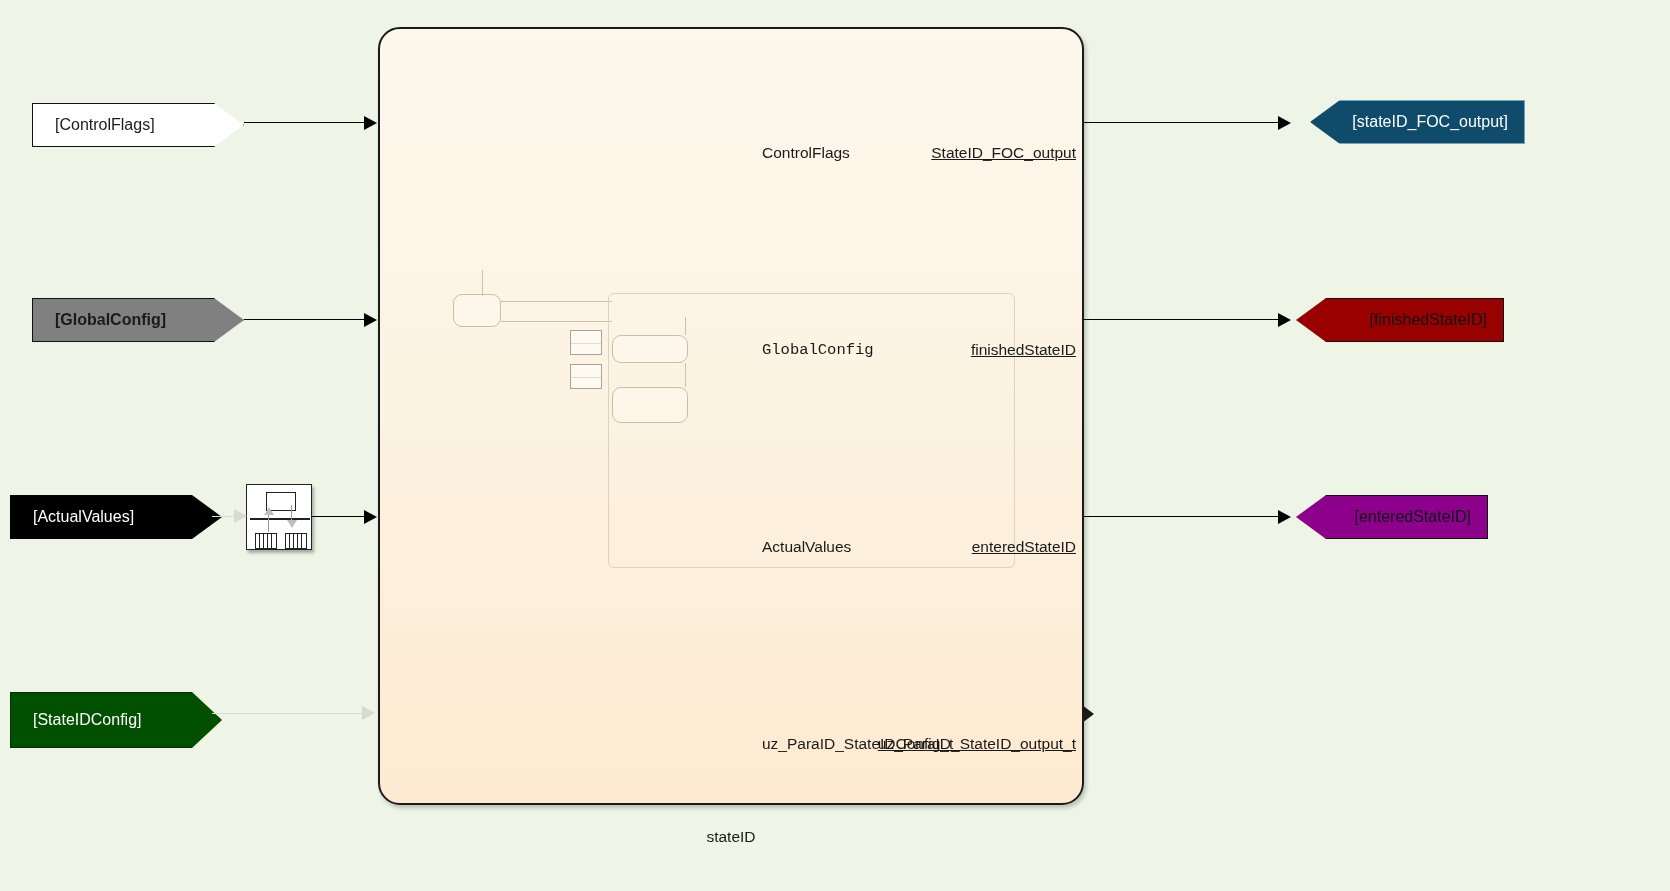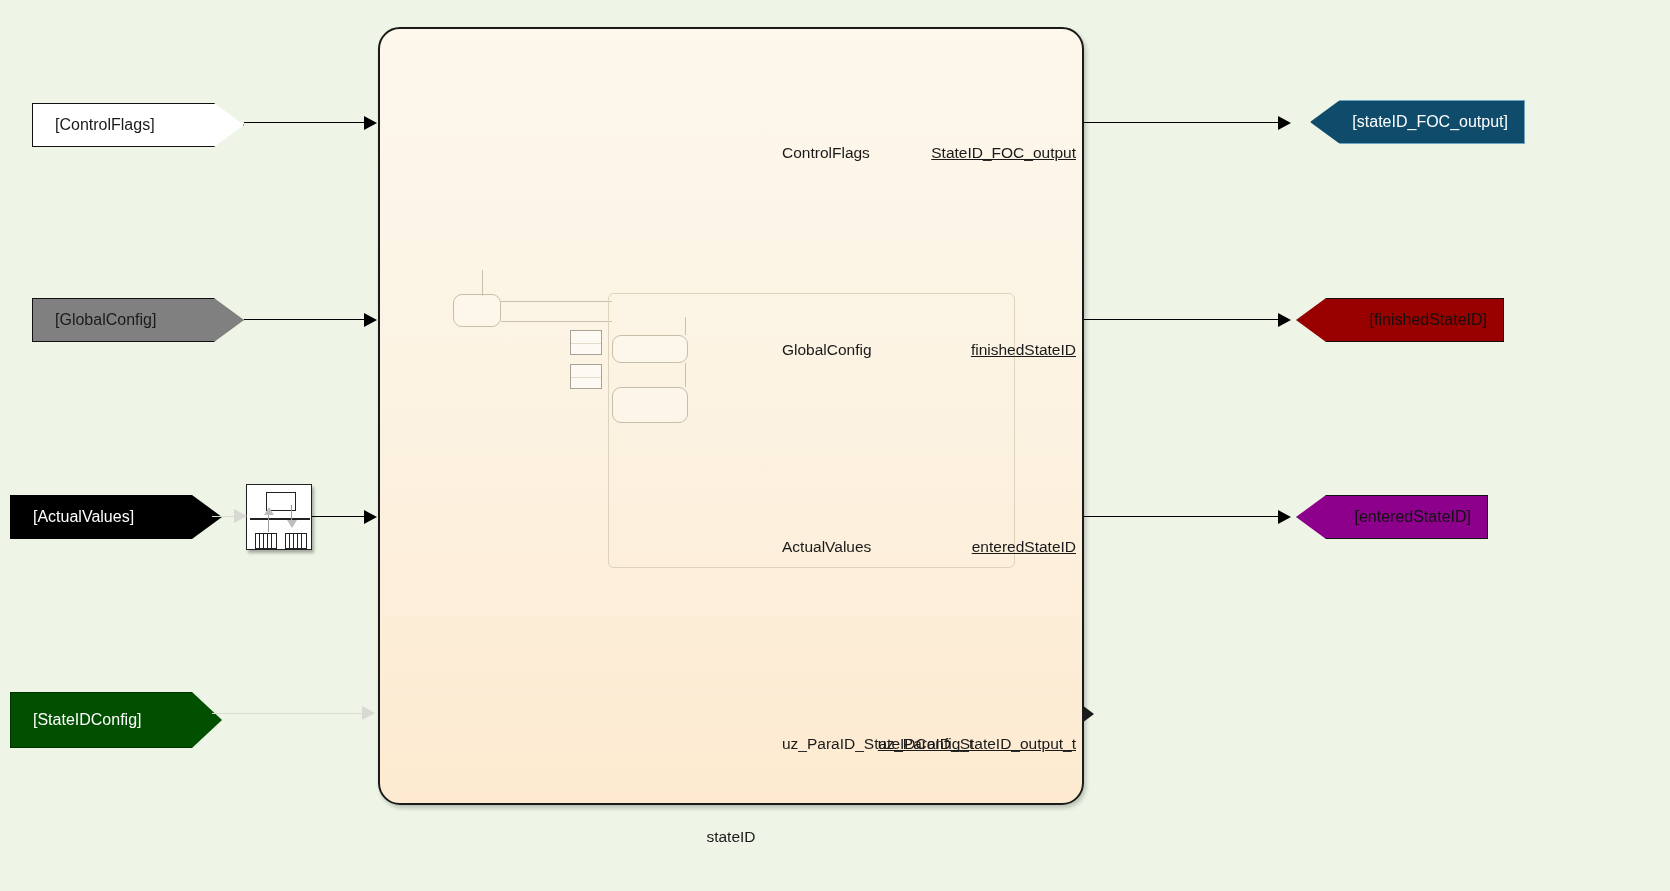--- a/index.html
+++ b/index.html
@@ -25,21 +25,21 @@
   }
   .chart-caption{
     position:absolute;left:378px;top:812px;width:706px;
     text-align:center;font-size:15.5px;color:#1a1a1a;margin-top:16px;
   }
 
   
   .port-label{
     position:absolute;font-size:15.5px;color:#1a1a1a;white-space:nowrap;
   }
-  .port-in{left:402px;}
+  .port-in{left:382px;}
   .port-out{right:0;text-align:right;text-decoration:underline;}
 
   
   .tag{
     position:absolute;
     display:flex;align-items:center;
     font-size:16px;
     box-sizing:border-box;
     white-space:nowrap;
   }
@@ -115,37 +115,37 @@
     <div class="ghost-rect" style="left:190px;top:301px;width:32px;height:25px;"></div>
     <div class="ghost-rect" style="left:190px;top:335px;width:32px;height:25px;"></div>
 
     <div class="ghost-region" style="left:228px;top:264px;width:407px;height:275px;"></div>
     <div class="ghost-line" style="left:305px;top:288px;width:1.2px;height:18px;"></div>
     <div class="ghost-box" style="left:232px;top:306px;width:76px;height:28px;"></div>
     <div class="ghost-line" style="left:305px;top:334px;width:1.2px;height:24px;"></div>
     <div class="ghost-box" style="left:232px;top:358px;width:76px;height:36px;"></div>
 
     <div class="port-label port-in" style="top:115px;">ControlFlags</div>
-    <div class="port-label port-in" style="top:312px;">GlobalConfig</div>
+    <div class="port-label port-in" style="top:312px;font-family:Liberation Mono, monospace;">GlobalConfig</div>
     <div class="port-label port-in" style="top:509px;">ActualValues</div>
     <div class="port-label port-in" style="top:706px;">uz_ParaID_StateIDConfig_t</div>
 
     <div class="port-label port-out" style="top:115px;right:6px;">StateID_FOC_output</div>
     <div class="port-label port-out" style="top:312px;right:6px;">finishedStateID</div>
     <div class="port-label port-out" style="top:509px;right:6px;">enteredStateID</div>
     <div class="port-label port-out" style="top:706px;right:6px;">uz_ParaID_StateID_output_t</div>
   </div>
 
   <div class="chart-caption">stateID</div>
 
   <div class="tag tag-from" style="left:32px;top:103px;width:212px;height:44px;background:#ffffff;color:#1a1a1a;border:1.8px solid #111;">
     <span>[ControlFlags]</span>
   </div>
 
-  <div class="tag tag-from" style="left:32px;top:298px;width:212px;height:44px;background:#808080;color:#1a1a1a;border:1.8px solid #111;">
+  <div class="tag tag-from" style="left:32px;top:298px;width:212px;height:44px;background:#808080;color:#1a1a1a;border:1.8px solid #111;font-weight:bold;">
     <span>[GlobalConfig]</span>
   </div>
 
   <div class="tag tag-from" style="left:10px;top:495px;width:212px;height:44px;background:#000000;color:#ffffff;border:1.8px solid #000;">
     <span>[ActualValues]</span>
   </div>
 
   <div class="tag tag-from" style="left:10px;top:692px;width:212px;height:56px;background:#005000;color:#ffffff;border:1.8px solid #003300;">
     <span>[StateIDConfig]</span>
   </div>

